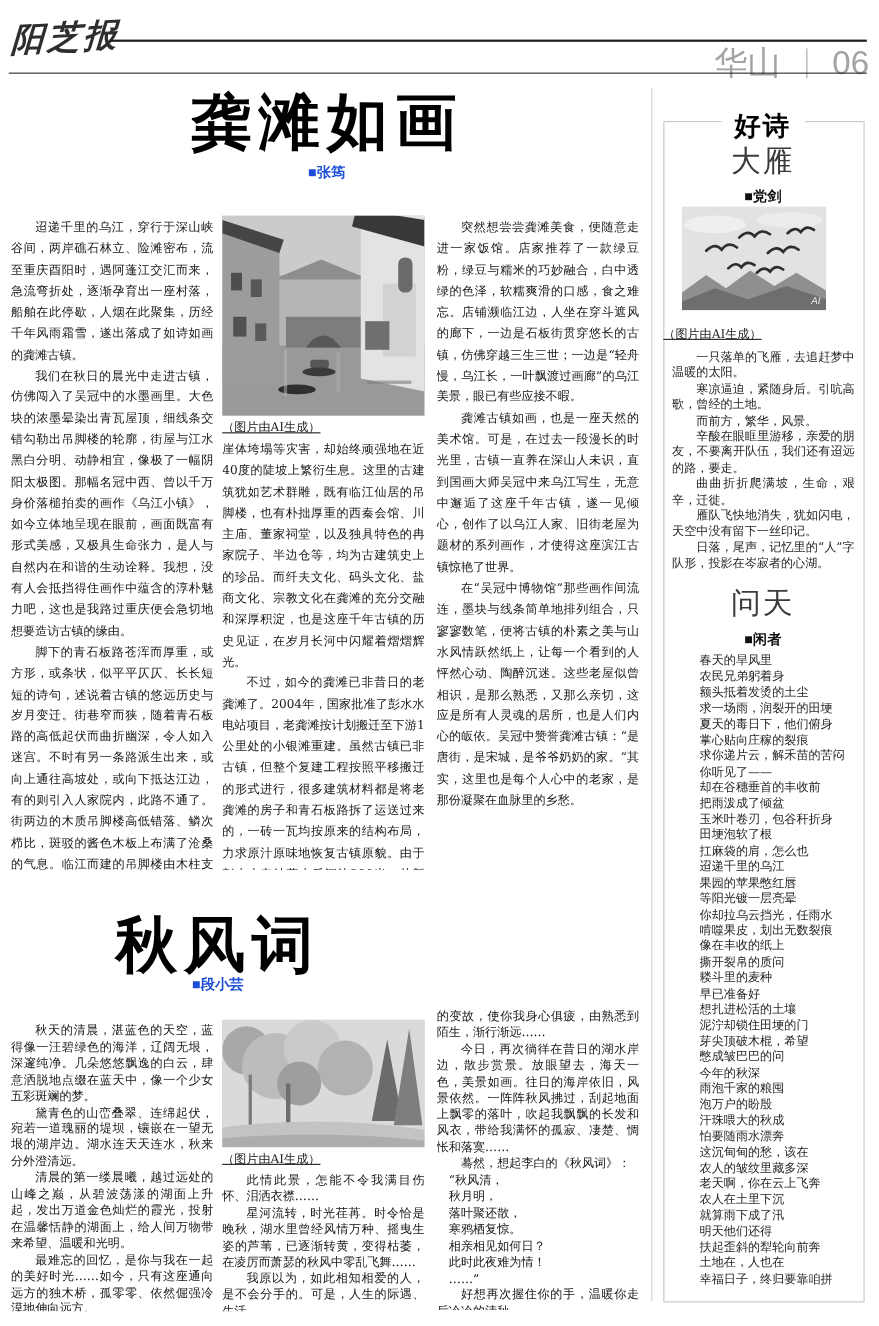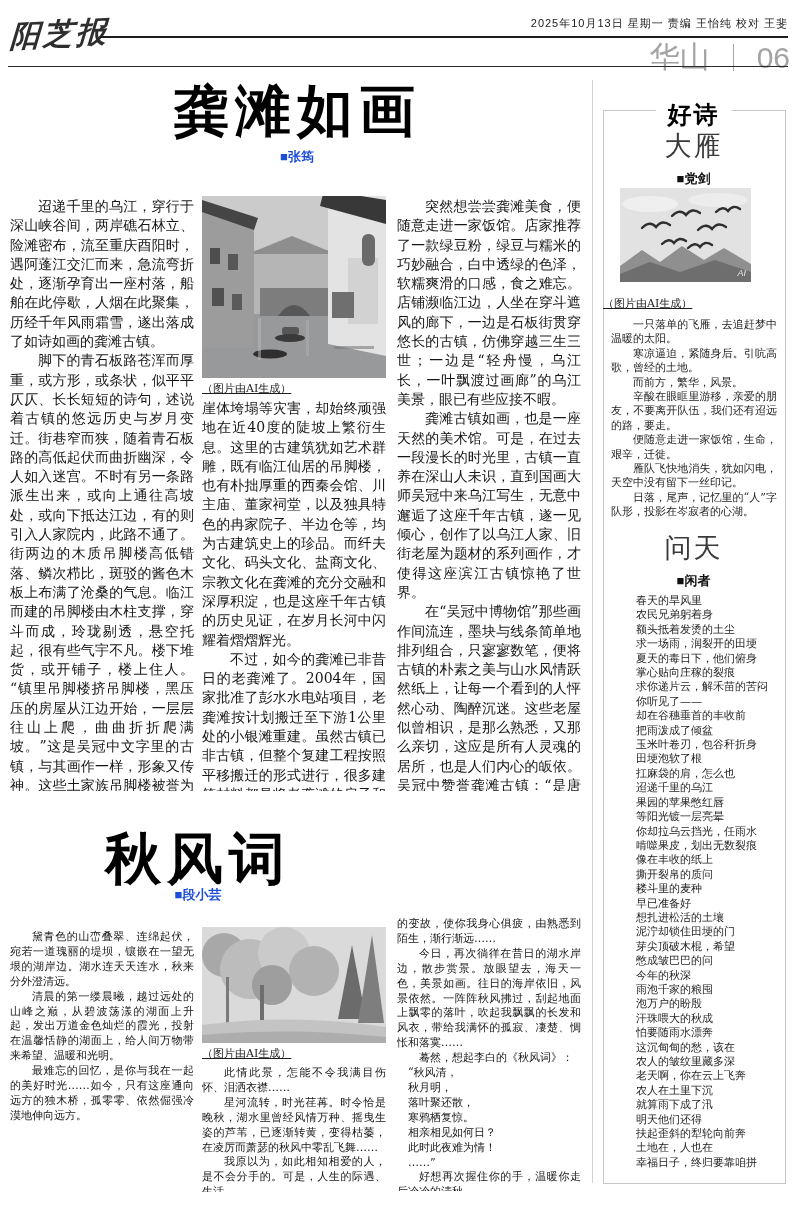--- a/index.html
+++ b/index.html
@@ -20,21 +20,21 @@
   
   .a-title{position:absolute;text-align:center;font-size:56px;font-weight:900;color:#000;
            font-family:"Liberation Sans",sans-serif;letter-spacing:6px;line-height:1.1;}
   .a-byline{position:absolute;text-align:center;font-size:13px;font-weight:bold;color:#1d4ed8;
            font-family:"Liberation Sans",sans-serif;}
 
   
   .col{position:absolute;text-align:justify;overflow:hidden;color:#161616;}
   .col p{margin:0;text-indent:2em;}
   .col p.cont{text-indent:0;}
-  .a1col{width:184px;font-size:14px;line-height:19.3px;}
+  .a1col{width:184px;font-size:11px;line-height:19.3px;}
   .a2col{width:184px;font-size:11px;line-height:14.9px;}
   .verse p{text-indent:1em;}
 
   
   .fig{position:absolute;overflow:hidden;background:#ccc;}
   .fig svg{display:block;width:100%;height:100%;}
   .caption{position:absolute;font-size:11px;color:#1c1c1c;text-decoration:underline;}
 
   
   .main-divider{position:absolute;left:592px;top:80px;width:1px;height:1103px;background:#d2d2d2;}
@@ -49,35 +49,35 @@
   .scol{position:absolute;font-size:11px;line-height:14.4px;text-align:justify;color:#1e1e1e;overflow:hidden;}
   .scol p{margin:0;text-indent:2em;}
   .poem-lines p{margin:0;text-indent:0;text-align:left;}
 </style>
 </head>
 <body>
 
 <div class="page">
 
   <div class="masthead">阳芝报</div>
-  <div class="dateline">2025年10月13日 星期一 责编 王怡纯 校对 王斐</div>
   <div class="rule1"></div>
   <div class="section-title">
     <span>华山</span>
       <span class="secbar"></span>
       <span>06</span>
   </div>
   <div class="rule2"></div>
 
   <div class="a-title" style="left:8px;top:80px;width:578px;">龚滩如画</div>
   <div class="a-byline" style="left:8px;top:148px;width:578px;">■张筠</div>
 
   <div class="col a1col" style="left:10px;top:197px;height:594px;">
     <div>
         <p>迢递千里的乌江，穿行于深山峡谷间，两岸礁石林立、险滩密布，流至重庆酉阳时，遇阿蓬江交汇而来，急流弯折处，逐渐孕育出一座村落，船舶在此停歇，人烟在此聚集，历经千年风雨霜雪，遂出落成了如诗如画的龚滩古镇。</p>
+        <p>我们在秋日的晨光中走进古镇，仿佛闯入了吴冠中的水墨画里。大色块的浓墨晕染出青瓦屋顶，细线条交错勾勒出吊脚楼的轮廓，街屋与江水黑白分明、动静相宜，像极了一幅阴阳太极图。那幅名冠中西、曾以千万身价落槌拍卖的画作《乌江小镇》，如今立体地呈现在眼前，画面既富有形式美感，又极具生命张力，是人与自然内在和谐的生动诠释。我想，没有人会抵挡得住画作中蕴含的淳朴魅力吧，这也是我路过重庆便会急切地想要造访古镇的缘由。</p>
         <p>脚下的青石板路苍浑而厚重，或方形，或条状，似平平仄仄、长长短短的诗句，述说着古镇的悠远历史与岁月变迁。街巷窄而狭，随着青石板路的高低起伏而曲折幽深，令人如入迷宫。不时有另一条路派生出来，或向上通往高坡处，或向下抵达江边，有的则引入人家院内，此路不通了。街两边的木质吊脚楼高低错落、鳞次栉比，斑驳的酱色木板上布满了沧桑的气息。临江而建的吊脚楼由木柱支撑，穿斗而成，玲珑剔透，悬空托起，很有些气宇不凡。楼下堆货，或开铺子，楼上住人。“镇里吊脚楼挤吊脚楼，黑压压的房屋从江边开始，一层层往山上爬，曲曲折折爬满坡。”这是吴冠中文字里的古镇，与其画作一样，形象又传神。这些土家族吊脚楼被誉为“绝壁上的音符”，千百年来，吟唱着一曲古老又动人的歌谣。</p>
       </div>
   </div>
 
   <div class="fig" style="left:202px;top:196px;width:184px;height:182px;">
     <svg viewBox="0 0 184 182" preserveAspectRatio="none">
       <rect width="184" height="182" fill="#cbcbcb"></rect>
       <rect x="48" y="54" width="84" height="66" fill="#b5b5b5"></rect>
       <path d="M46 58 L90 40 L134 58 Z" fill="#8e8e8e"></path>
       <rect x="0" y="118" width="184" height="64" fill="#97999b"></rect>
@@ -117,20 +117,21 @@
         <p>龚滩古镇如画，也是一座天然的美术馆。可是，在过去一段漫长的时光里，古镇一直养在深山人未识，直到国画大师吴冠中来乌江写生，无意中邂逅了这座千年古镇，遂一见倾心，创作了以乌江人家、旧街老屋为题材的系列画作，才使得这座滨江古镇惊艳了世界。</p>
         <p>在“吴冠中博物馆”那些画作间流连，墨块与线条简单地排列组合，只寥寥数笔，便将古镇的朴素之美与山水风情跃然纸上，让每一个看到的人怦然心动、陶醉沉迷。这些老屋似曾相识，是那么熟悉，又那么亲切，这应是所有人灵魂的居所，也是人们内心的皈依。吴冠中赞誉龚滩古镇：“是唐街，是宋城，是爷爷奶奶的家。”其实，这里也是每个人心中的老家，是那份凝聚在血脉里的乡愁。</p>
       </div>
   </div>
 
   <div class="a-title" style="left:8px;top:828px;width:380px;">秋风词</div>
   <div class="a-byline" style="left:8px;top:886px;width:380px;">■段小芸</div>
 
   <div class="col a2col" style="left:10px;top:930px;height:262px;">
     <div>
+        <p>秋天的清晨，湛蓝色的天空，蓝得像一汪碧绿色的海洋，辽阔无垠，深邃纯净。几朵悠悠飘逸的白云，肆意洒脱地点缀在蓝天中，像一个少女五彩斑斓的梦。</p>
         <p>黛青色的山峦叠翠、连绵起伏，宛若一道瑰丽的堤坝，镶嵌在一望无垠的湖岸边。湖水连天天连水，秋来分外澄清远。</p>
         <p>清晨的第一缕晨曦，越过远处的山峰之巅，从碧波荡漾的湖面上升起，发出万道金色灿烂的霞光，投射在温馨恬静的湖面上，给人间万物带来希望、温暖和光明。</p>
         <p>最难忘的回忆，是你与我在一起的美好时光……如今，只有这座通向远方的独木桥，孤零零、依然倔强冷漠地伸向远方。</p>
       </div>
   </div>
 
   <div class="fig" style="left:202px;top:927px;width:184px;height:116px;">
     <svg viewBox="0 0 184 116" preserveAspectRatio="none">
       <rect width="184" height="116" fill="#dadada"></rect>
       <circle cx="22" cy="28" r="22" fill="#a8a8a8"></circle>
@@ -204,21 +205,21 @@
     </svg>
   </div>
   <div class="caption" style="left:603px;top:296px;width:148px;">（图片由AI生成）</div>
 
   <div class="scol" style="left:611px;top:318px;width:166px;height:204px;">
     <div>
         <p>一只落单的飞雁，去追赶梦中温暖的太阳。</p>
         <p>寒凉逼迫，紧随身后。引吭高歌，曾经的土地。</p>
         <p>而前方，繁华，风景。</p>
         <p>辛酸在眼眶里游移，亲爱的朋友，不要离开队伍，我们还有迢远的路，要走。</p>
-        <p>便随意走进一家饭馆，生命，艰辛，迁徙。</p>
+        <p>曲曲折折爬满坡，生命，艰辛，迁徙。</p>
         <p>雁队飞快地消失，犹如闪电，天空中没有留下一丝印记。</p>
         <p>日落，尾声，记忆里的“人”字队形，投影在岑寂者的心湖。</p>
       </div>
   </div>
 
   <div class="poem-title" style="top:530px;">问天</div>
   <div class="poem-byline" style="top:572px;">■闲者</div>
 
   <div class="scol poem-lines" style="left:636px;top:594px;width:146px;height:580px;">
     <div>

